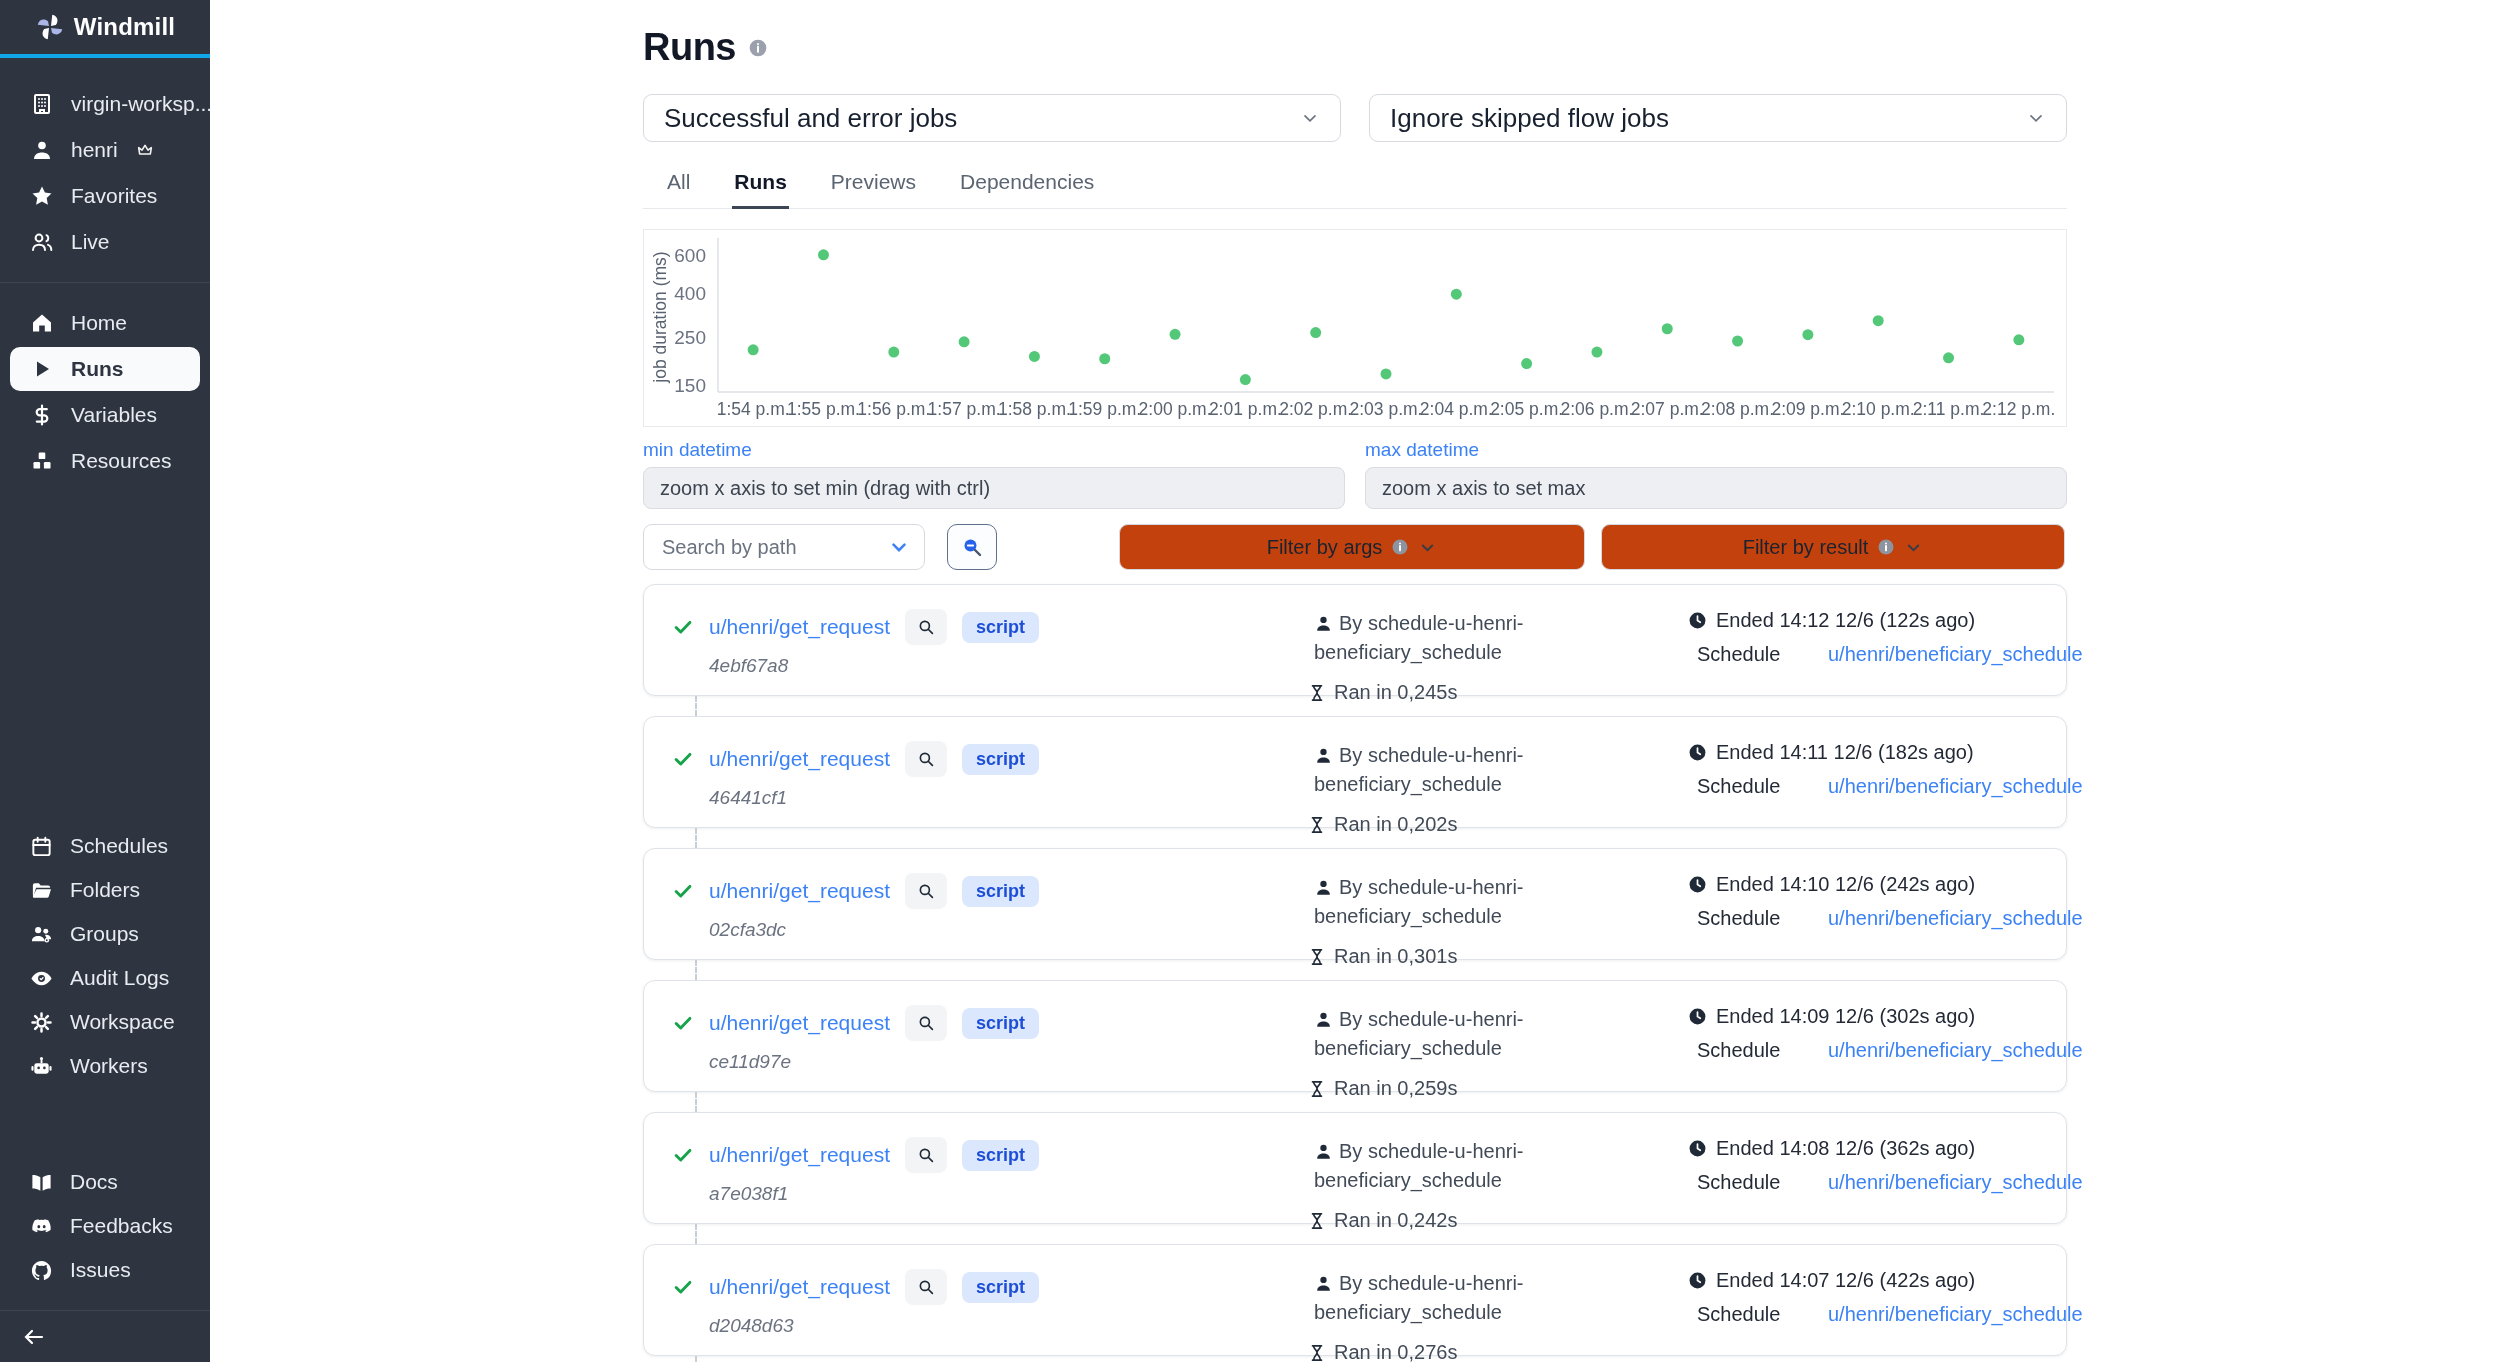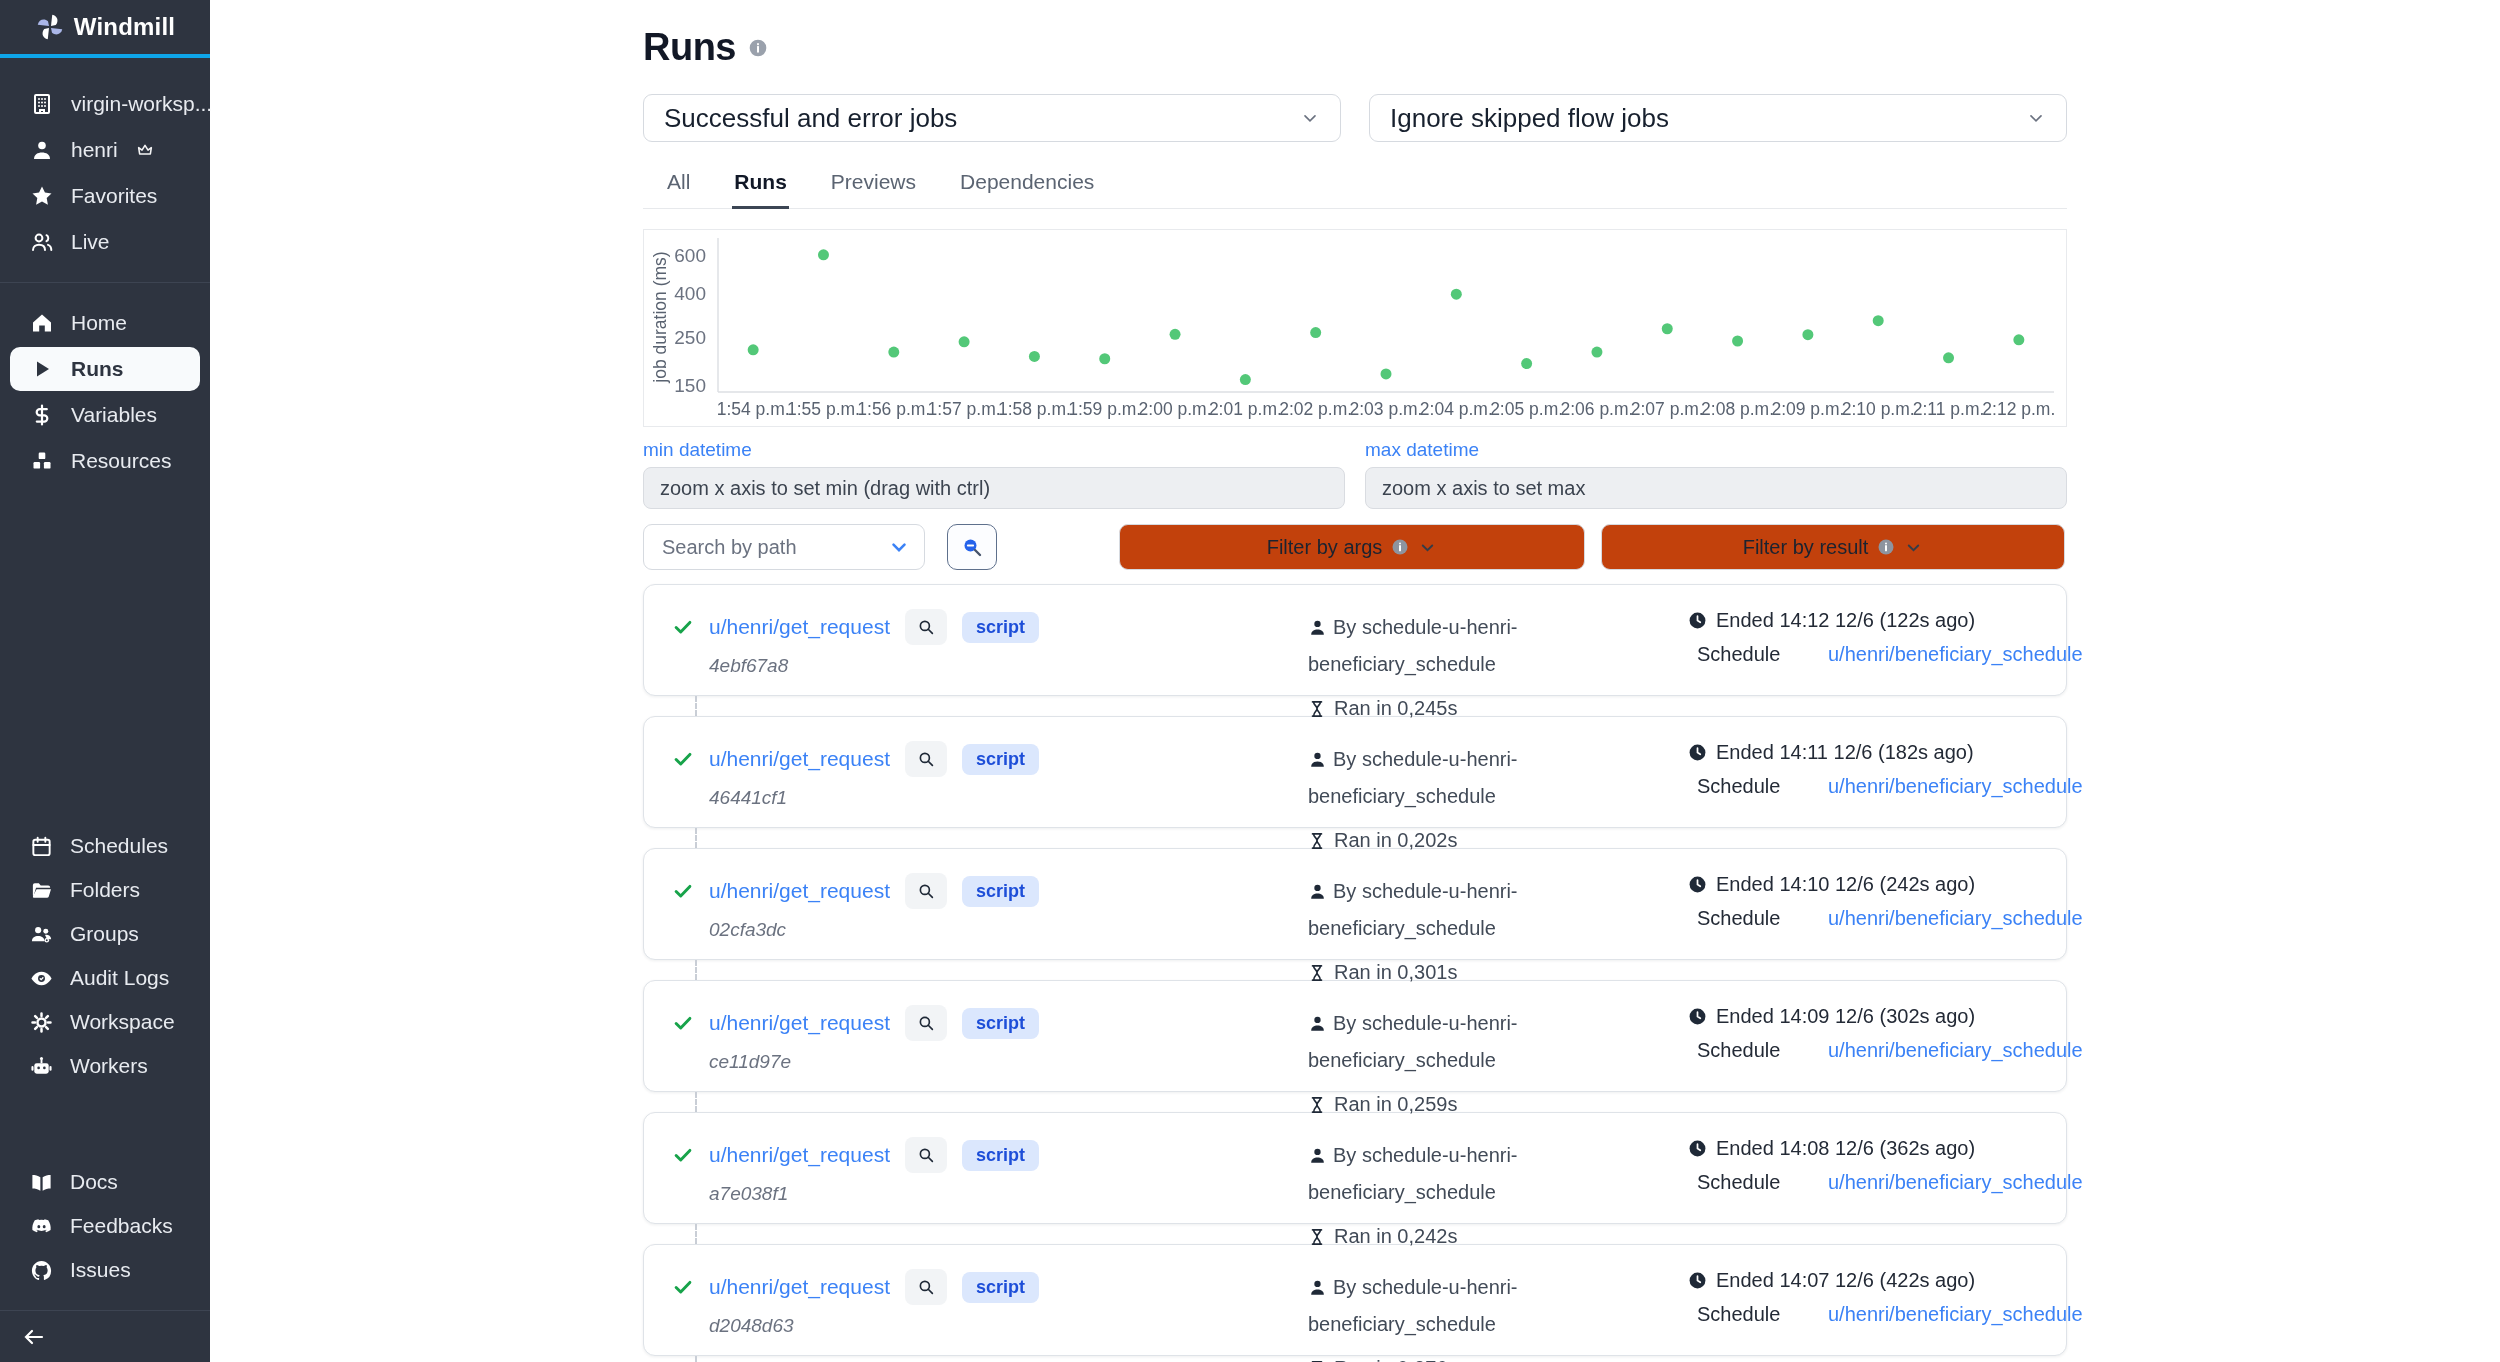--- a/index.html
+++ b/index.html
@@ -75,21 +75,21 @@
     grid-template-columns:1fr 336px 350px; align-items:start;gap:44px; }
   .run-left .top { display:flex; align-items:center; gap:15px; }
   .check { flex:none; }
   .path-link { font-size:21px; color:#3b82f6; cursor:pointer; }
   .mag-chip { width:42px; height:36px; background:#f2f4f6; border-radius:8px;
     display:flex; align-items:center; justify-content:center; cursor:pointer; }
   .badge { font-size:18px; font-weight:700; color:#1d4ed8; background:#dbe7fd;
     border-radius:8px; padding:5px 14px; cursor:default; }
   .run-id { margin-top:10px; margin-left:37px; font-size:19px; font-style:italic; color:#6b7280; }
   .run-mid { font-size:20px; color:#414a57; }
-  .by-line { width:290px; line-height:37px; }
+  .by-line { width:290px; line-height:29px;margin-left:6px; }
   .by-line svg { vertical-align:-3px; margin-right:6px; }
   .ran-line { margin-top:14px; display:flex; align-items:center; gap:8px; }
   .run-right { font-size:20px; color:#232a36; }
   .r-row { display:flex; align-items:center; gap:9px; margin-bottom:11px; }
   .sched-link { color:#3b82f6; cursor:pointer;margin-left:24px; }
 </style>
 </head>
 <body>
 
 <div class="app">

